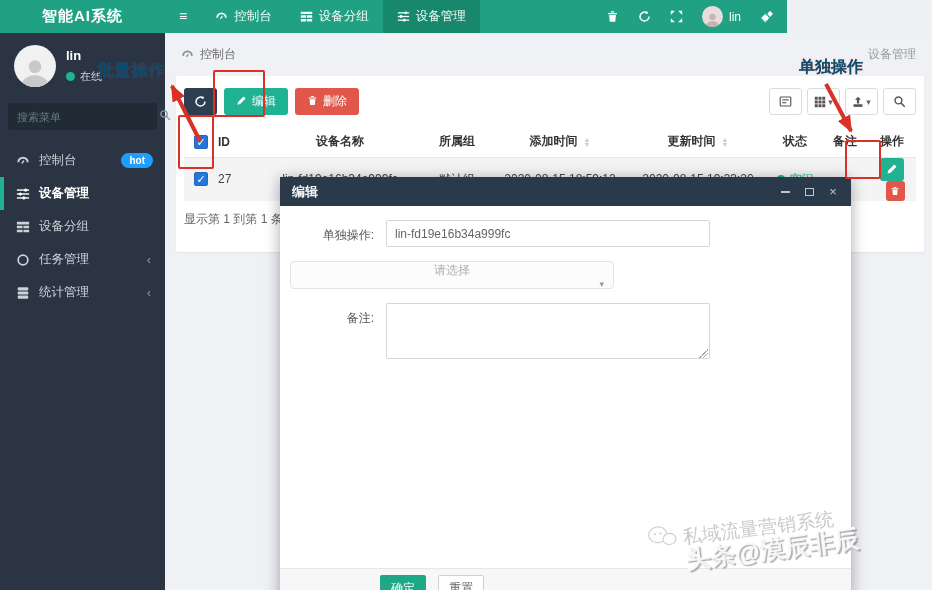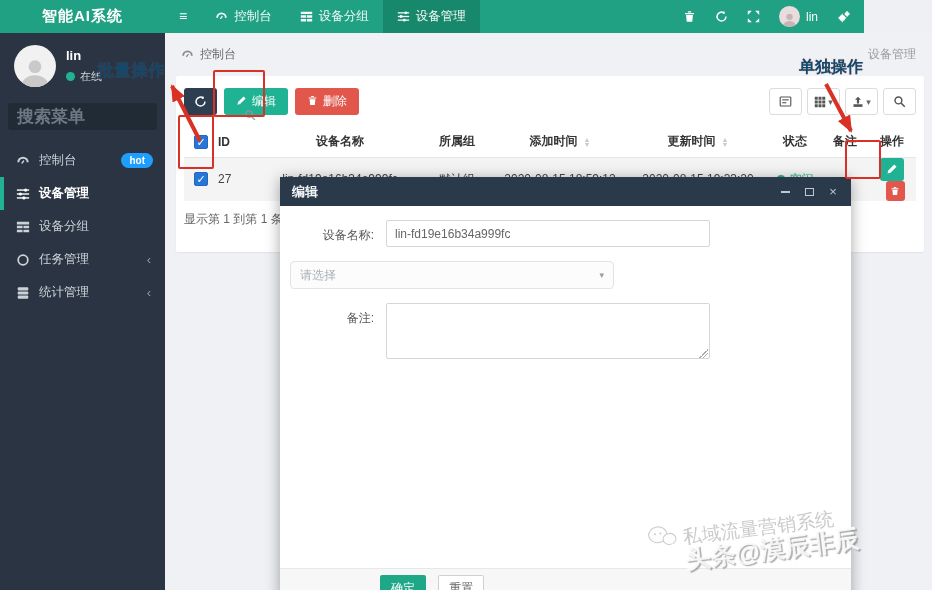--- a/index.html
+++ b/index.html
@@ -1,40 +1,40 @@
 <!DOCTYPE html>
 <html><head>
 <meta charset="utf-8">
 <style>
   * { margin:0; padding:0; box-sizing:border-box; }
   html,body { width:932px; height:590px; overflow:hidden; }
   body { font-family:"Liberation Sans","DejaVu Sans",sans-serif; background:#eef0f4; position:relative; font-size:12px; color:#333; }
 
   
-  .navbar { position:absolute; left:0; top:0; width:864px; height:33px; background:#21a184; display:flex; align-items:center; color:#fff; z-index:5; }
+  .navbar { position:absolute; left:0; top:0; width:787px; height:33px; background:#21a184; display:flex; align-items:center; color:#fff; z-index:5; }
   .logo { width:165px; text-align:center; font-weight:bold; font-size:15px; letter-spacing:1px; }
   .nav-burger { padding:0 14px; font-size:14px; cursor:pointer; height:33px; line-height:33px; }
   .nav-item { height:33px; display:flex; align-items:center; gap:5px; padding:0 14px; font-size:12.5px; cursor:pointer; color:rgba(255,255,255,.95); }
   .nav-item.active { background:#18886c; }
   .nav-right { margin-left:auto; display:flex; align-items:center; gap:19px; padding-right:14px; }
   .nav-ic { width:13px; height:13px; display:inline-block; cursor:pointer; }
   .nav-ic svg, .mi svg, .bc svg { display:block; }
   .nav-user { display:flex; align-items:center; gap:6px; cursor:pointer; }
   .nav-avatar { width:21px; height:21px; border-radius:50%; background:#e9dcdc; display:flex; align-items:flex-end; justify-content:center; overflow:hidden; }
   .nav-username { font-size:12px; }
 
   
   .sidebar { position:absolute; left:0; top:33px; width:165px; height:557px; background:#2a3442; z-index:4; }
   .profile { display:flex; gap:10px; padding:12px 10px 8px 14px; }
   .avatar { width:42px; height:42px; border-radius:50%; background:#f1f1f1; overflow:hidden; display:flex; align-items:flex-end; justify-content:center; }
   .p-name { color:#fff; font-weight:bold; font-size:13px; margin-top:3px; }
   .p-status { display:flex; align-items:center; gap:5px; color:#cdd5dc; font-size:11px; margin-top:6px; }
   .dot { width:9px; height:9px; border-radius:50%; background:#1fb394; display:inline-block; }
   .search-box { margin:8px 8px 14px 8px; height:27px; background:#212b36; border-radius:3px; display:flex; align-items:center; padding:0 9px; cursor:text; }
-  .search-box input { flex:1; background:transparent; border:none; outline:none; color:#97a3ad; font-size:17px; font-family:inherit;font-weight:bold; }
+  .search-box input { flex:1; background:transparent; border:none; outline:none; color:#97a3ad; font-size:11px; font-family:inherit; }
   .search-box input::placeholder { color:#6d7a86; }
   .menu-item { height:33px; display:flex; align-items:center; gap:9px; padding-left:12px; color:#ccd2d8; font-size:12.5px; cursor:pointer; border-left:4px solid transparent; }
   .menu-item.active { color:#fff; border-left-color:#1fb394; font-weight:bold; }
   .mi { width:14px; height:14px; display:inline-block; }
   .badge-hot { margin-left:auto; margin-right:12px; background:#1e9fff; color:#fff; font-size:10px; padding:2px 8px; border-radius:9px; font-weight:bold; }
   .chev { margin-left:auto; margin-right:14px; color:#8c98a4; font-size:13px; }
 
   
   .main { position:absolute; left:165px; top:33px; width:767px; height:557px; background:#eff1f5; }
   .breadcrumb { height:42px; display:flex; align-items:center; gap:6px; padding:0 16px; color:#6a6a6a; font-size:12px; }
@@ -71,21 +71,21 @@
   .m-head { height:29px; background:#2b3a4a; display:flex; align-items:center; padding:0 12px; color:#f2f5f7; }
   .m-title { font-size:13px; font-weight:bold; }
   .m-ctrls { margin-left:auto; display:flex; align-items:center; gap:12px; color:#bcc8d2; }
   .mc { cursor:pointer; display:inline-flex; align-items:center; justify-content:center; width:12px; height:12px; font-size:13px; }
   .mc-min-bar { width:9px; height:2px; background:#bcc8d2; display:inline-block; }
   .mc-max-box { width:9px; height:8px; border:1.5px solid #bcc8d2; display:inline-block; }
   .m-body { padding:14px 0 0 10px; }
   .f-row { display:flex; margin-bottom:14px; }
   .f-label { width:84px; text-align:right; padding-top:7px; color:#555; margin-right:12px; }
   .f-input { width:324px; height:27px; border:1px solid #d6d6d6; border-radius:2px; padding:0 8px; color:#666; font-size:12px; font-family:inherit; outline:none; }
-  .f-select { width:324px; height:28px; border:1px solid #e3e3e3; border-radius:4px; background:#fcfcfc; color:#aab0b6; display:flex; align-items:center; padding:0 9px; cursor:pointer; }
+  .f-select { width:324px; height:28px; border:1px solid #e3e3e3; border-radius:4px; background:#fcfcfc; color:#aab0b6; display:flex; align-items:center; padding:0 9px; cursor:pointer;flex-direction:column; }
   .f-select .caret { margin-left:auto; color:#999; }
   .radio-group { display:flex; align-items:center; gap:20px; padding-top:6px; }
   .radio { display:inline-flex; align-items:center; gap:6px; color:#555; cursor:pointer; }
   .r-circle { width:13px; height:13px; border-radius:50%; border:1px solid #b5b5b5; background:#fff; display:inline-block; position:relative; }
   .r-circle.checked { border-color:#1a6fd4; }
   .r-circle.checked::after { content:""; position:absolute; left:2.5px; top:2.5px; width:6px; height:6px; border-radius:50%; background:#1a6fd4; }
   .f-textarea { width:324px; height:56px; border:1px solid #d6d6d6; border-radius:2px; resize:none; font-family:inherit; outline:none; position:relative; }
   .ta-wrap { position:relative; width:324px; }
   .ta-grip { position:absolute; right:2px; bottom:4px; width:9px; height:9px; background:
       linear-gradient(135deg, transparent 50%, #aaa 50%, #aaa 56%, transparent 56%, transparent 70%, #aaa 70%, #aaa 76%, transparent 76%); }
@@ -379,21 +379,21 @@
           <span class="mc-min-bar"></span>
         </span>
       <span class="mc">
           <span class="mc-max-box"></span>
         </span>
       <span class="mc">×</span>
     </span>
   </div>
   <div class="m-body">
     <div class="f-row">
-      <div class="f-label">设备名称:</div>
+      <div class="f-label">单独操作:</div>
       <input class="f-input" type="text" value="lin-fd19e16b34a999fc" style="">
     </div>
     <div class="f-row">
       <div class="f-select">
         <span>请选择</span>
         <span class="caret">▾</span>
       </div>
     </div>
     <div class="f-row">
       <div class="f-label">备注:</div>

